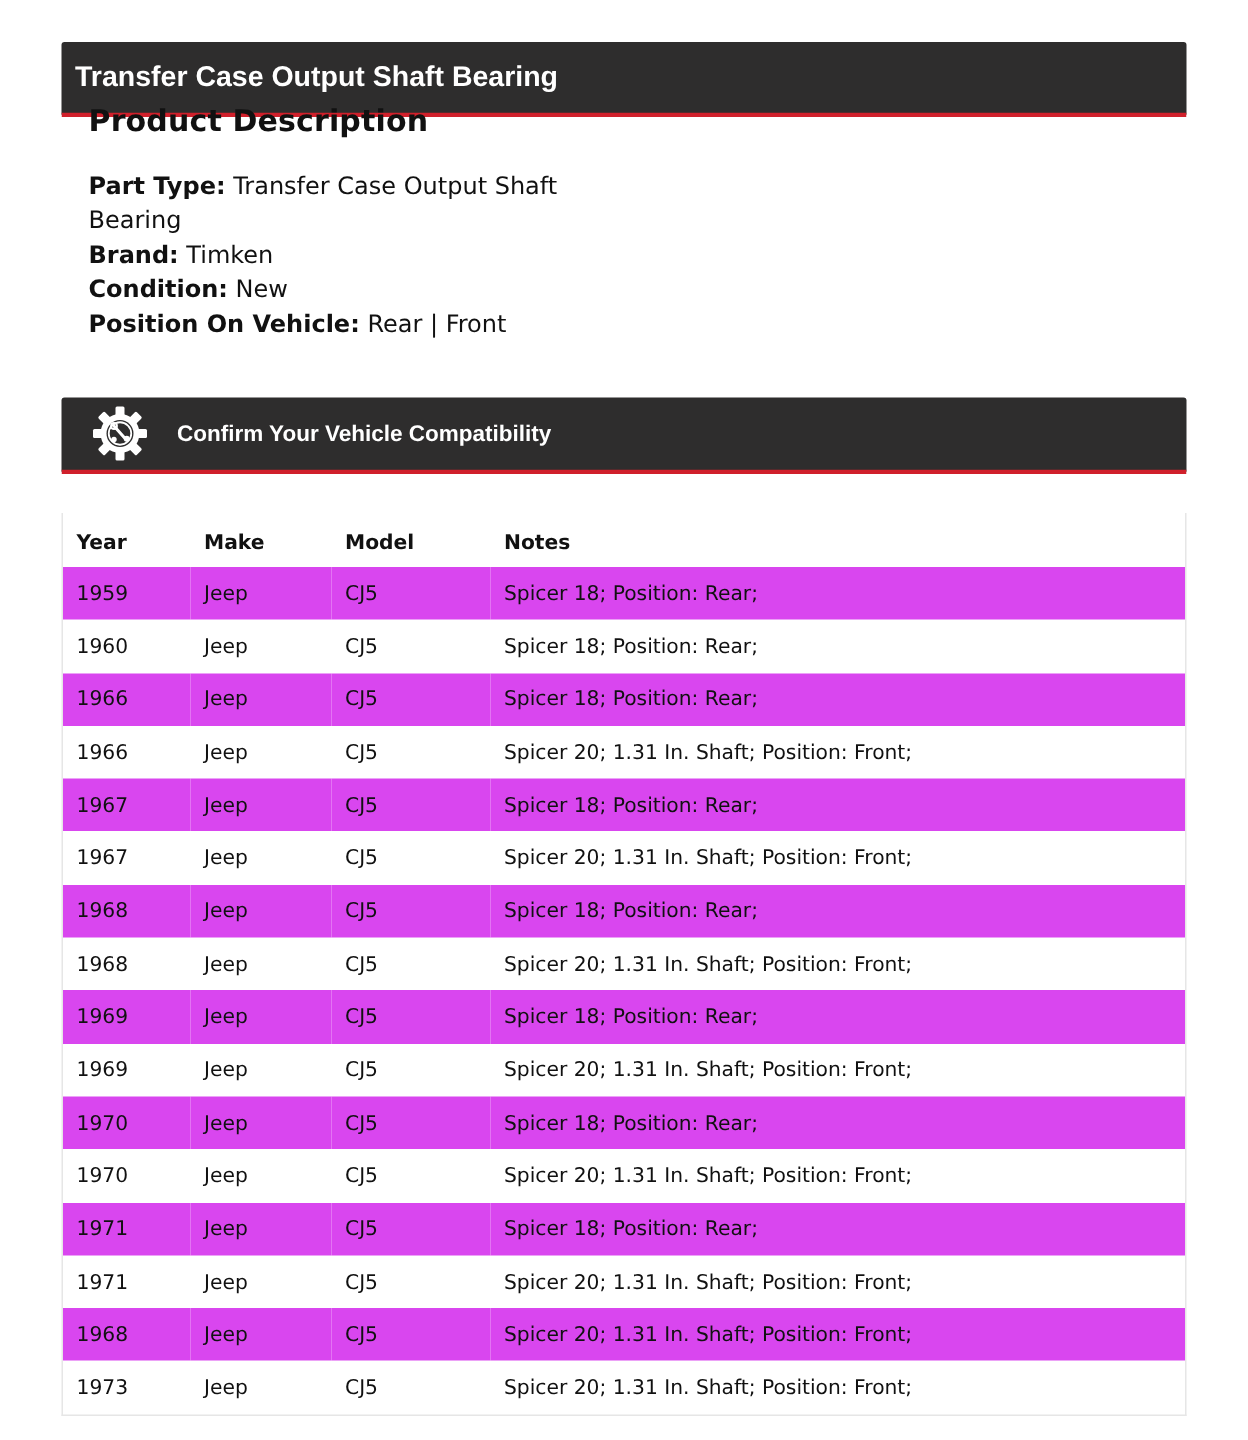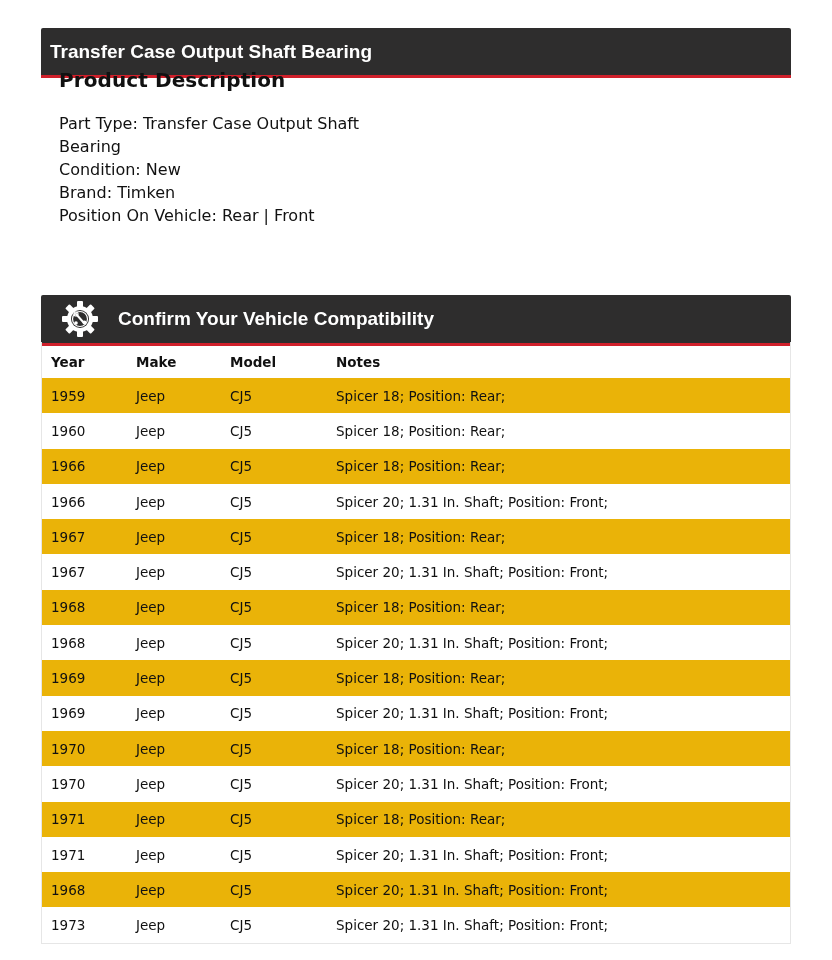--- a/index.html
+++ b/index.html
@@ -10,53 +10,53 @@
       position: absolute; left: 41px; width: 750px;
       background: #2e2d2d;
       border-bottom: 3px solid #d0202b;
       border-radius: 2px 2px 0 0;
       color: #ffffff;
       font-family: "Liberation Sans", sans-serif;
       font-weight: bold;
       display: flex; align-items: center;
     }
     .banner.top { top: 28px; height: 50px; padding-left: 9px; font-size: 19px; }
-    .banner.compat { top: 295px; height: 51px; padding-left: 20px; font-size: 19px; }
+    .banner.compat { top: 265px; height: 51px; padding-left: 20px; font-size: 15px; }
     .banner.compat .gear { width: 38px; height: 38px; margin-right: 19px; display: flex; align-items: center; justify-content: center; }
 
     .desc { position: absolute; left: 59px; top: 68px; width: 320px; }
     .desc h2 { font-size: 20px; font-weight: bold; margin-bottom: 20px; letter-spacing: 0.1px; }
     .desc .line { font-size: 16px; line-height: 23px; }
-    .desc .line b { font-weight: normal; }
+    .desc .line b { font-weight: bold; }
 
     .table-wrap {
       position: absolute; left: 41px; top: 330px; width: 750px;
       border-left: 1px solid #e6e6e6; border-right: 1px solid #e6e6e6; border-bottom: 1px solid #e6e6e6; margin-top: 12px;
     }
     table { width: 100%; border-collapse: collapse; font-size: 13.5px; }
     th { text-align: left; font-weight: bold; height: 36px; padding-top: 3px; }
     td { height: 35.3px; }
     th, td { padding-left: 9px; }
-    tr.alt td { background: #eab308; }
+    tr.alt td { background: #d946ef; }
     .c-year { width: 85px; }
     .c-make { width: 94px; }
     .c-model { width: 106px; }
   </style>
 </head>
 <body>
 
 <div class="banner top">
   <span>Transfer Case Output Shaft Bearing</span>
 </div>
 
 <div class="desc">
   <h2>Product Description</h2>
   <div class="line"><b>Part Type:</b> <span>Transfer Case Output Shaft Bearing</span></div>
+  <div class="line"><b>Brand:</b> <span>Timken</span></div>
   <div class="line"><b>Condition:</b> <span>New</span></div>
-  <div class="line"><b>Brand:</b> <span>Timken</span></div>
   <div class="line"><b>Position On Vehicle:</b> <span>Rear | Front</span></div>
 </div>
 
 <div class="banner compat">
   <span class="gear">
     <svg width="38" height="38" viewBox="0 0 38 38">
       <g fill="#ffffff">
         <circle cx="19" cy="19" r="13"></circle>
         <rect x="16" y="1" width="6" height="8" rx="1"></rect>
         <rect x="16" y="29" width="6" height="8" rx="1"></rect>

